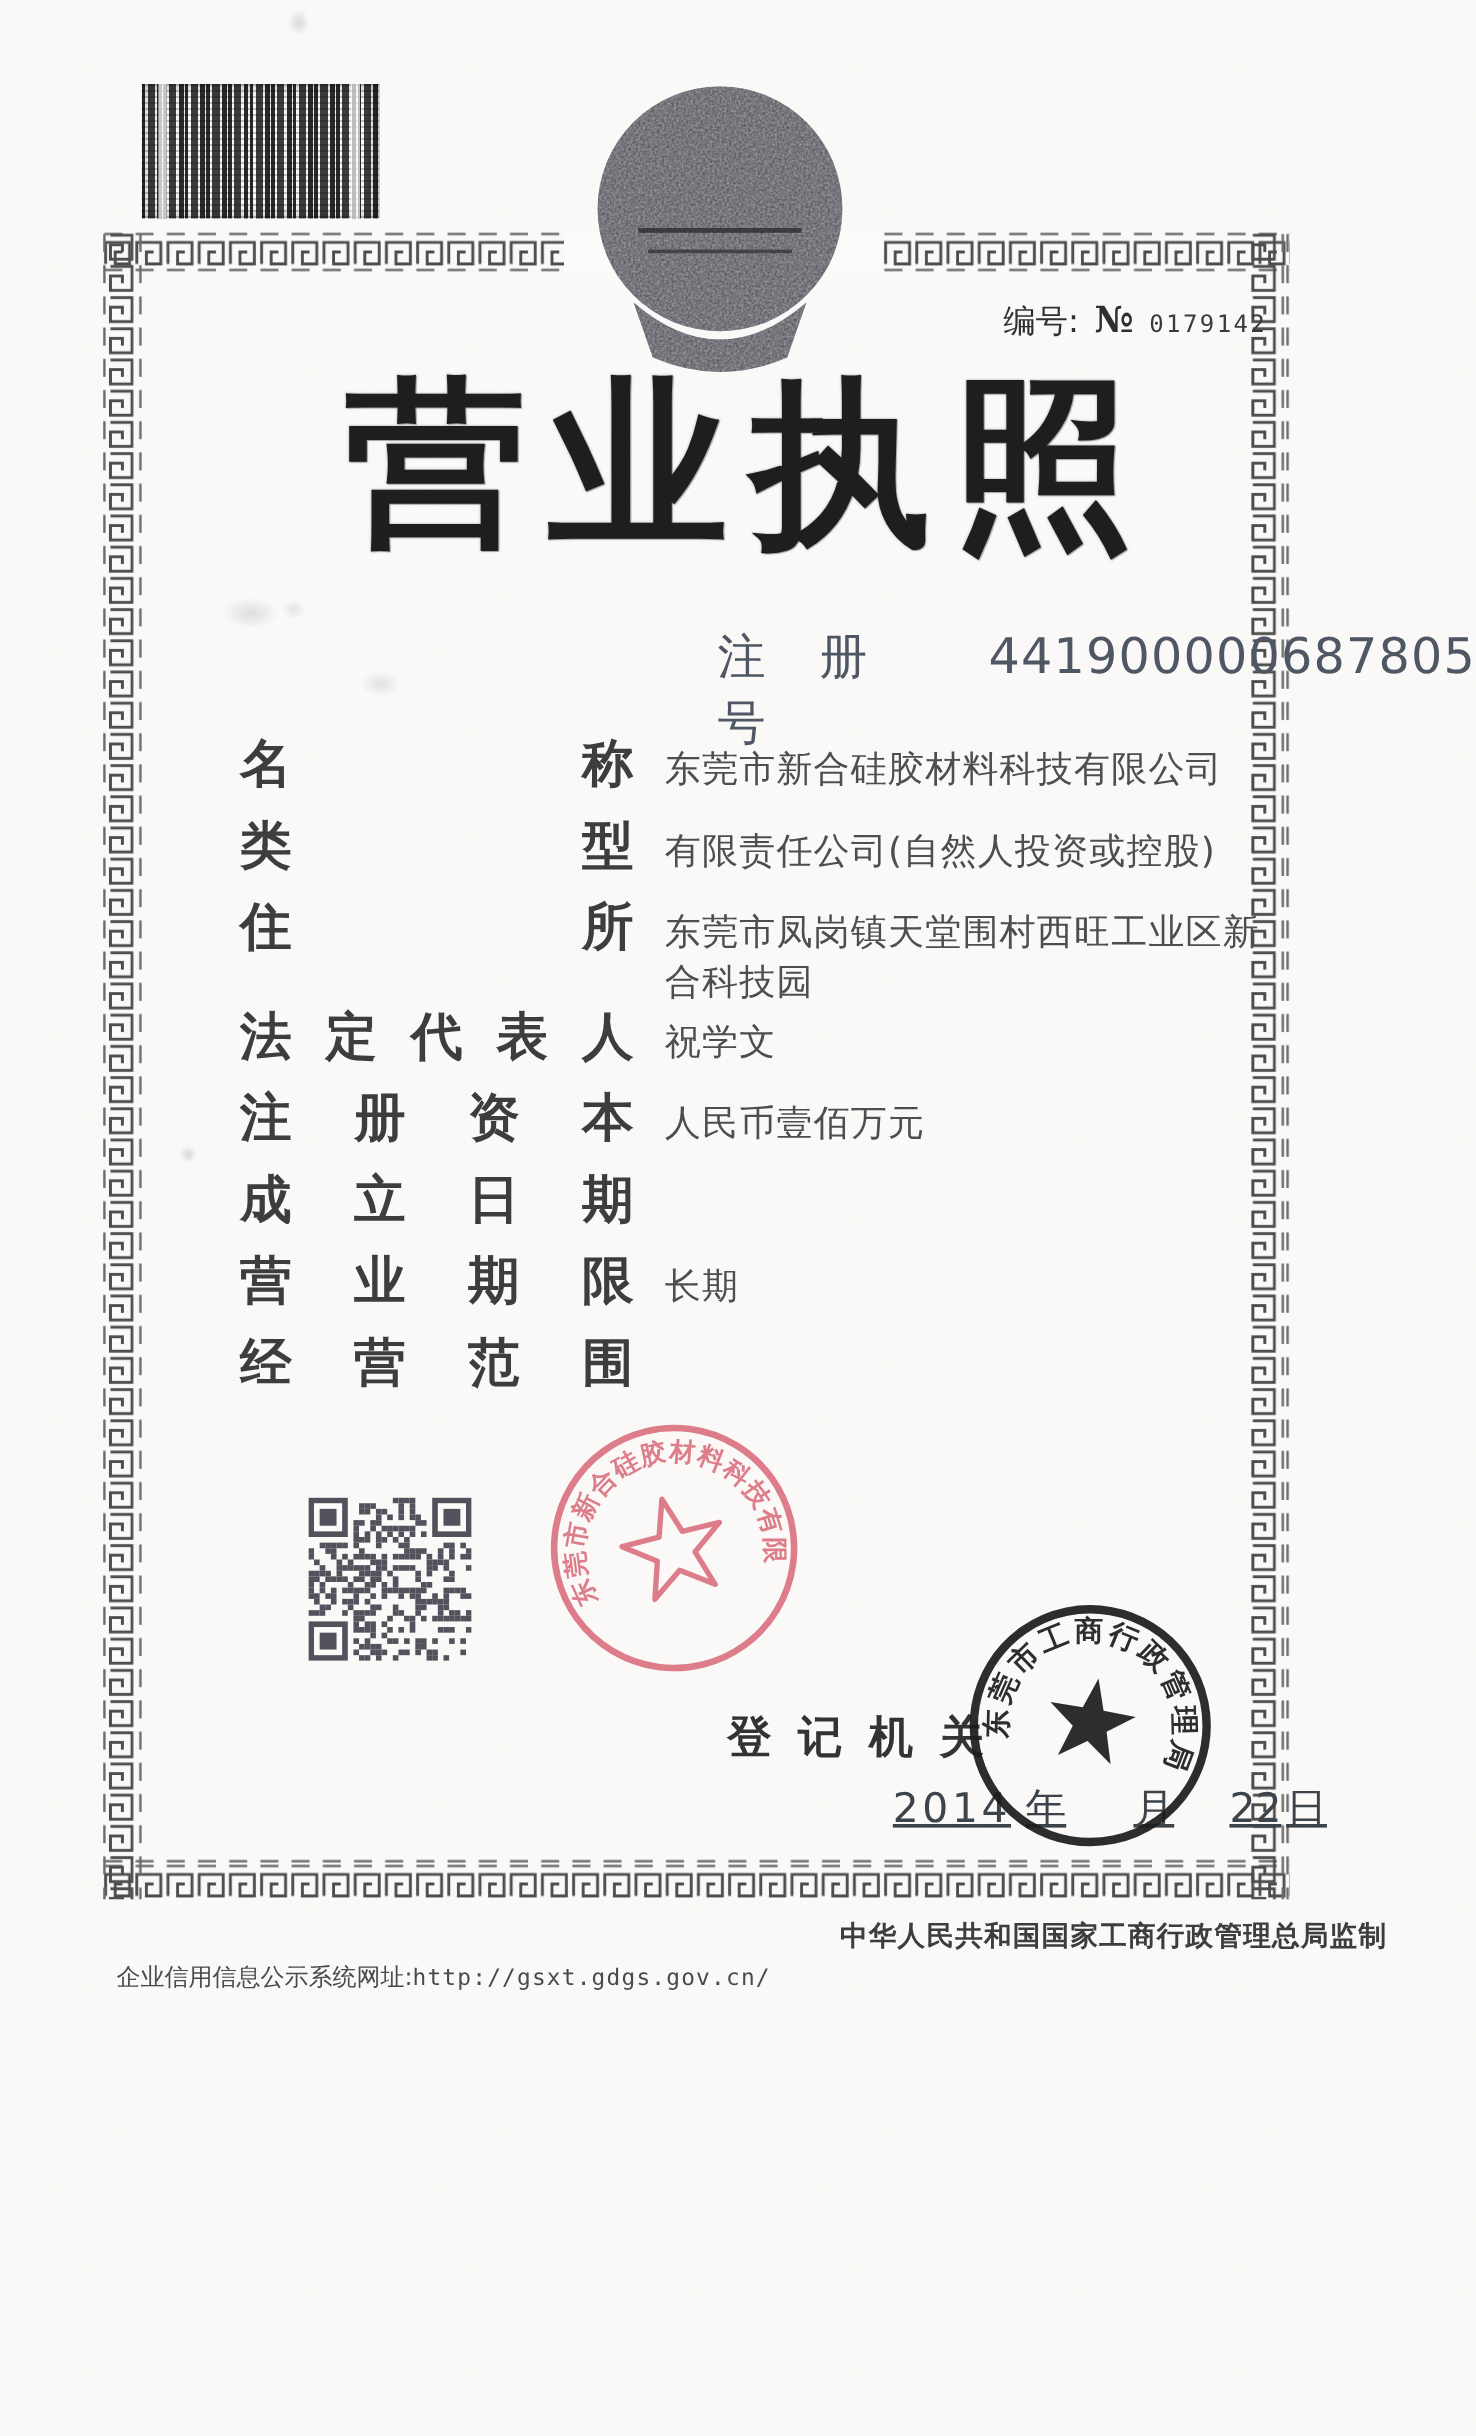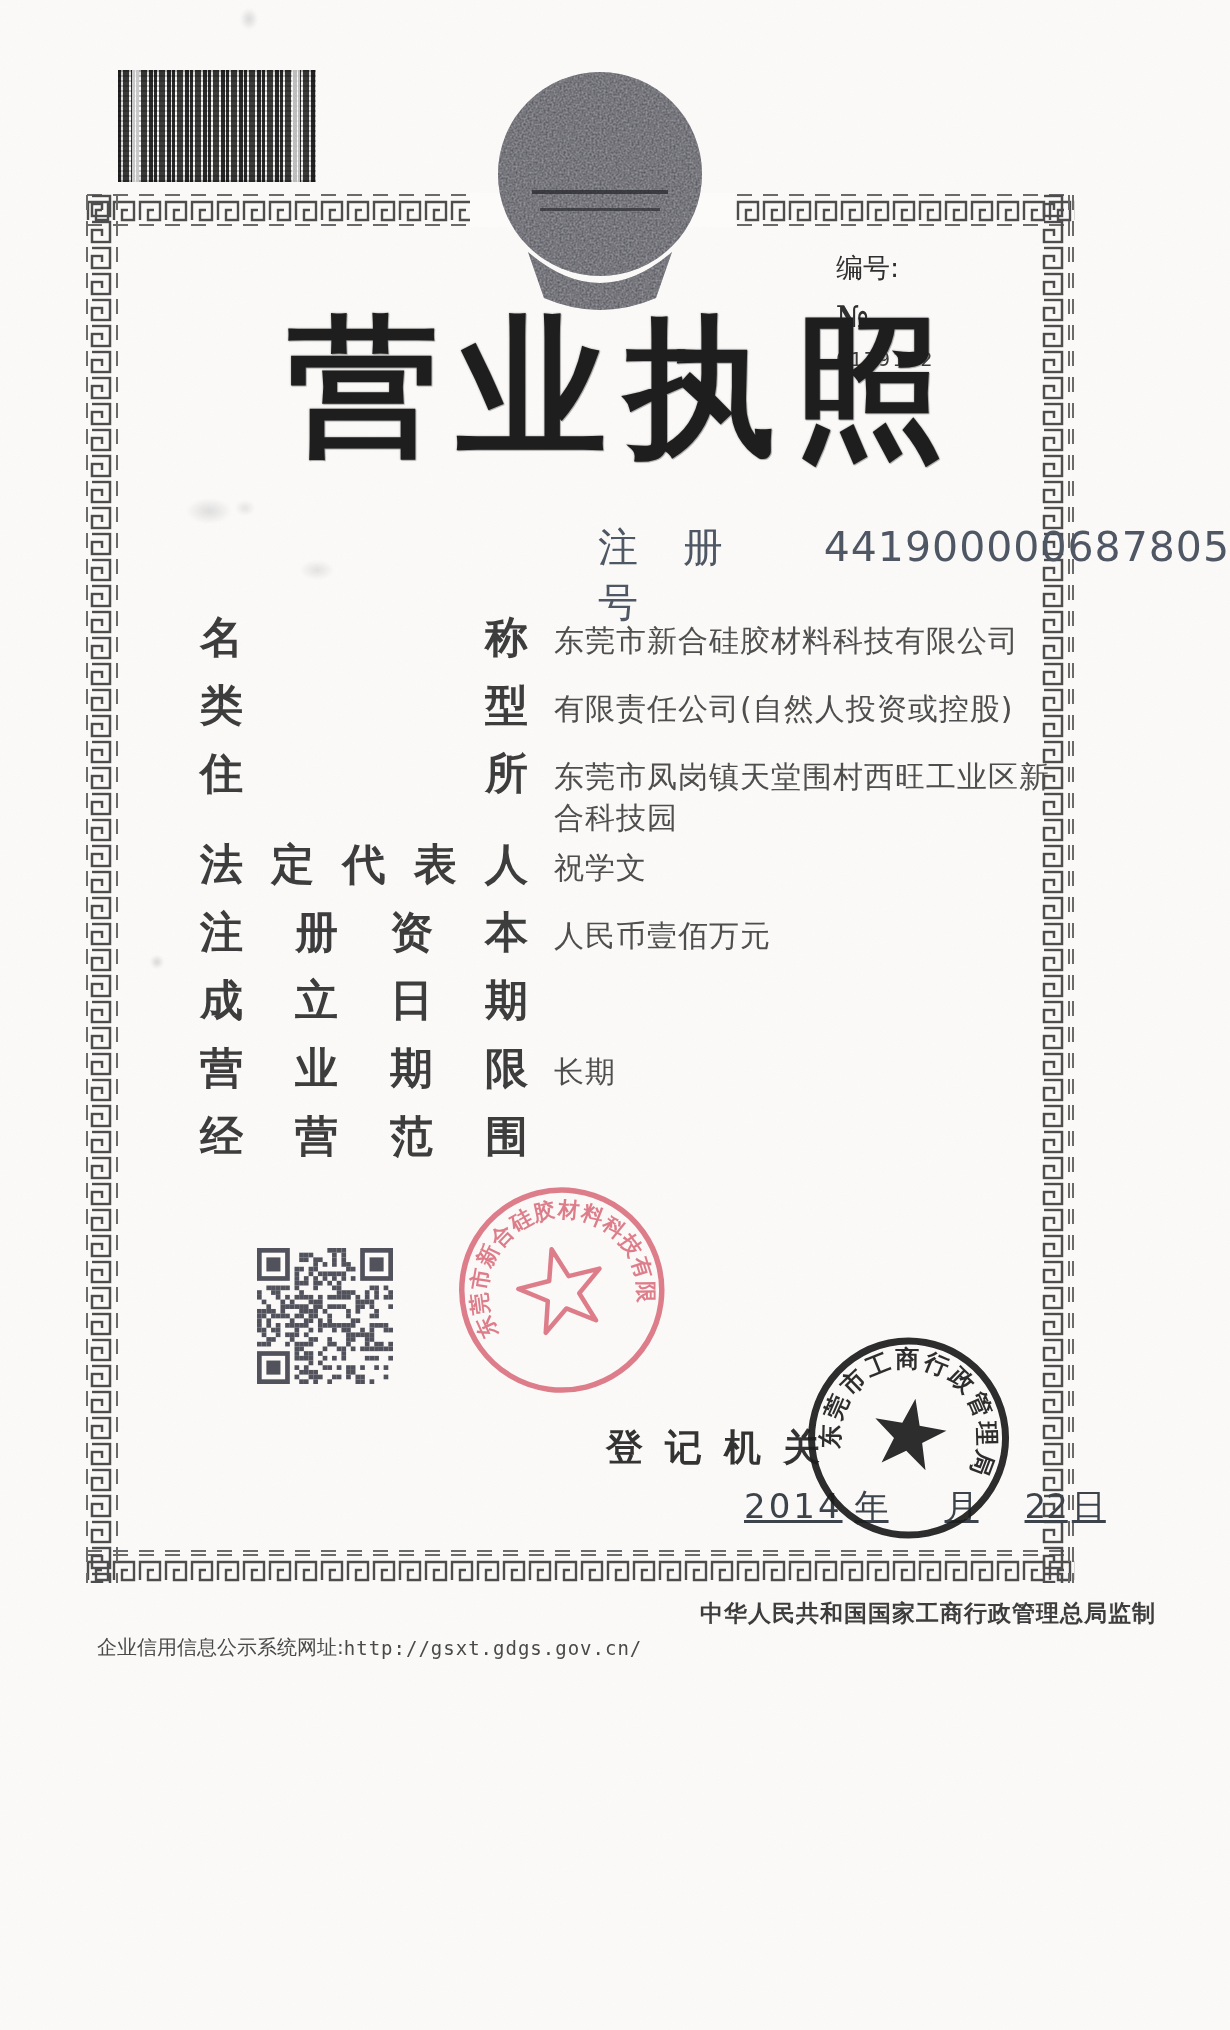--- a/index.html
+++ b/index.html
@@ -19,21 +19,21 @@
   .barcode:before{content:"";position:absolute;left:14px;top:0;width:7px;height:100%;background:rgba(255,255,255,.75);}
   .barcode:after{content:"";position:absolute;right:16px;top:0;width:8px;height:100%;background:rgba(255,255,255,.7);}
 
   
   .frame{left:85px;top:193px;}
 
   
   .emblem{left:480px;top:62px;}
 
   
-  .serial{left:836px;top:250px;display:flex;align-items:baseline;gap:13px;font-size:27px;color:#2f2f2f;flex-direction:column;}
+  .serial{left:836px;top:250px;display:flex;align-items:baseline;gap:13px;font-size:27px;color:#2f2f2f;}
   .serial .no{font-family:"DejaVu Serif",serif;font-weight:bold;font-size:30px;}
   .serial .num{font-family:"DejaVu Sans Mono",monospace;font-size:20px;letter-spacing:2px;color:#3a3a3a;}
 
   
   .title{left:288px;top:312px;width:656px;display:flex;justify-content:space-between;
     font-size:150px;font-weight:bold;color:#1e1e1e;line-height:1;
     text-shadow:0 0 2px rgba(60,60,60,.55), 1px 1px 0 rgba(90,90,90,.35);}
 
   
   .regno{left:598px;top:520px;display:flex;align-items:baseline;color:#4e5763;justify-content:space-between;}

